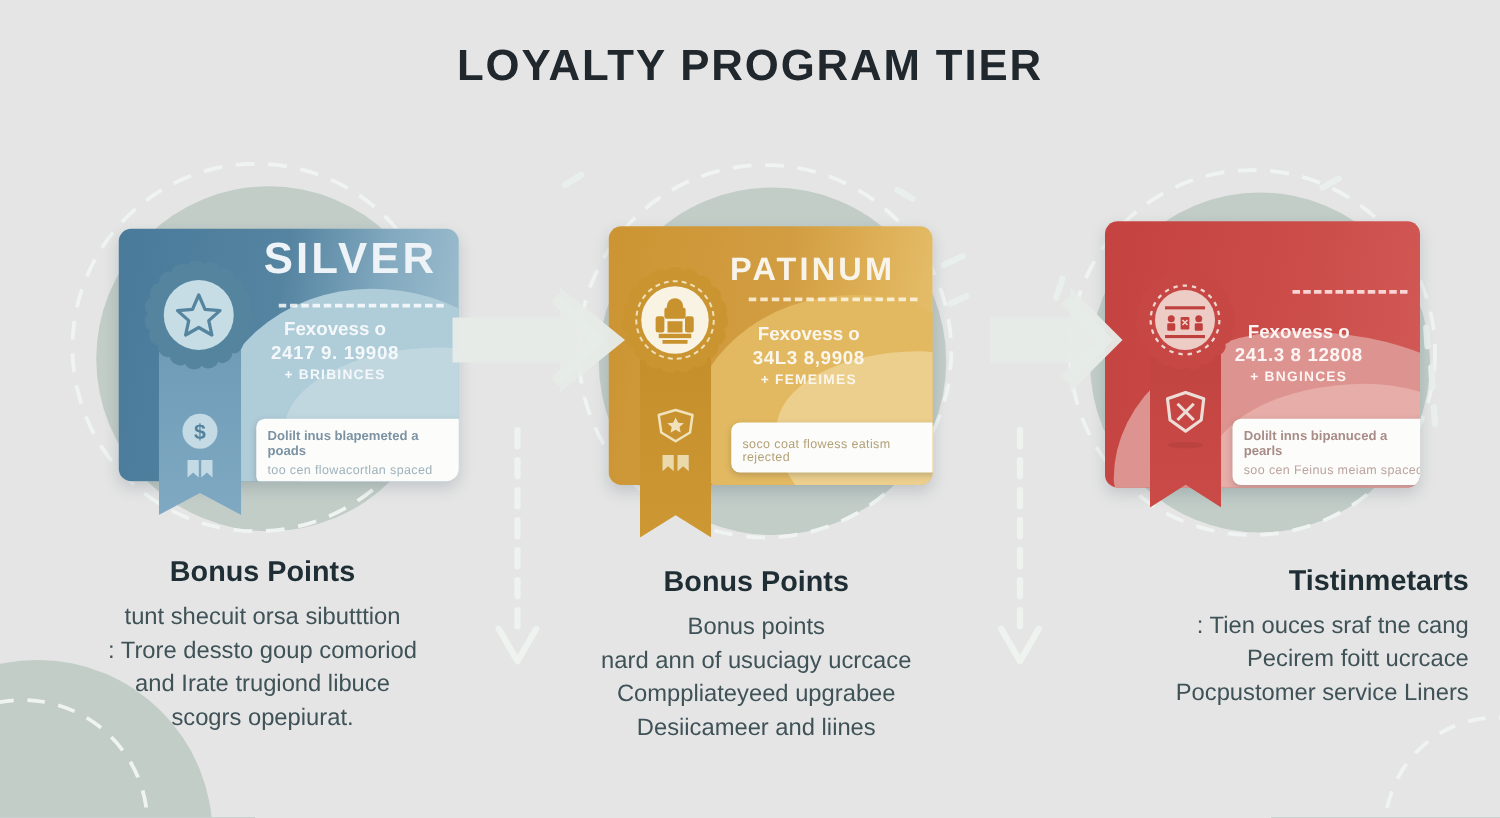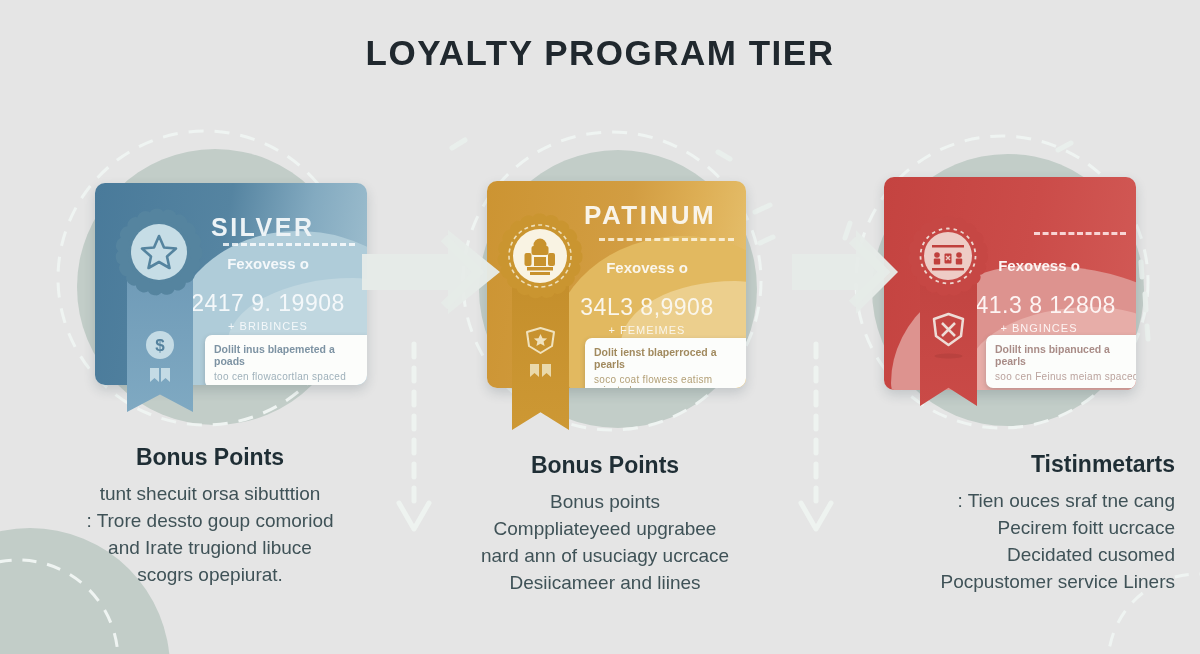--- a/index.html
+++ b/index.html
@@ -11,34 +11,34 @@
     font-size:35px;font-weight:800;color:#20282e;letter-spacing:1.5px;}
 
   
   .card{position:absolute;border-radius:10px;overflow:hidden;z-index:2;
         box-shadow:0 5px 12px rgba(40,60,70,.18);}
   .wave{position:absolute;}
   .card-title{position:absolute;font-weight:700;letter-spacing:2.5px;}
   .dashline{position:absolute;border-top:3px dashed rgba(255,255,255,.8);}
   .points{position:absolute;text-align:center;}
   .points-label{font-size:15px;font-weight:700;}
-  .points-value{font-size:23px;font-weight:400;letter-spacing:.5px;margin-top:18px;}
-  .points-sub{font-size:11px;font-weight:400;letter-spacing:1px;margin-top:3px;}
+  .points-value{font-size:15px;font-weight:700;letter-spacing:.5px;margin-top:2px;}
+  .points-sub{font-size:11px;font-weight:700;letter-spacing:1px;margin-top:3px;}
   .note-box{position:absolute;background:#fcfdfb;border-radius:7px;padding:8px 9px 6px;
             box-shadow:0 2px 5px rgba(60,60,60,.25);}
   .note-l1{font-size:10.5px;font-weight:700;}
   .note-l2{font-size:10px;margin-top:4px;letter-spacing:.3px;}
 
   .card1{left:95px;top:183px;width:272px;height:202px;
     background:linear-gradient(100deg,#497a9a 0%,#5584a1 45%,#83aac0 72%,#a3c2d1 100%);}
   .card1 .wave1{right:-50px;top:48px;width:250px;height:200px;background:#afccd9;
     border-radius:52% 48% 44% 56%/58% 42% 58% 42%;}
   .card1 .wave2{right:-70px;top:95px;width:210px;height:150px;background:#c0d7e0;
     border-radius:60% 40% 55% 45%/45% 55% 45% 55%;}
-  .card1 .card-title{left:116px;top:30px;font-size:25px;color:#edf3f6;}
+  .card1 .card-title{left:116px;top:4px;font-size:35px;color:#edf3f6;}
   .card1 .dashline{left:128px;right:12px;top:60px;}
   .card1 .points{right:14px;top:72px;width:170px;color:#f4f8fa;}
   .card1 .note-box{left:110px;top:152px;width:150px;}
   .card1 .note-l1{color:#7d93a3;}.card1 .note-l2{color:#9fb1bb;}
 
   .card2{left:487px;top:181px;width:259px;height:207px;
     background:linear-gradient(100deg,#cc9432 0%,#d29d42 50%,#ddae54 72%,#e7c372 100%);}
   .card2 .wave1{right:-45px;top:55px;width:240px;height:190px;background:#e2b960;
     border-radius:55% 45% 40% 60%/60% 40% 60% 40%;}
   .card2 .wave2{right:-65px;top:100px;width:190px;height:140px;background:#eccf8d;
@@ -153,21 +153,20 @@
     <div class="wave wave1"></div>
     <div class="wave wave2"></div>
     <div class="card-title">PATINUM</div>
     <div class="dashline"></div>
     <div class="points">
       <div class="points-label">Fexovess o</div>
       <div class="points-value">34L3 8,9908</div>
       <div class="points-sub">+ FEMEIMES</div>
     </div>
     <div class="note-box">
-      <div class="note-l1">Dolit ienst blaperroced a pearls</div>
       <div class="note-l2">soco coat flowess eatism rejected</div>
     </div>
   </div>
 
   <div class="card card3">
     <div class="wave wave1"></div>
     <div class="wave wave2"></div>
     <div class="dashline"></div>
     <div class="points">
       <div class="points-label">Fexovess o</div>
@@ -256,25 +255,24 @@
   <div class="section" id="sec1">
     <div class="sec-head">Bonus Points</div>
     <div class="sec-line">tunt shecuit orsa sibutttion</div>
     <div class="sec-line">: Trore dessto goup comoriod</div>
     <div class="sec-line">and Irate trugiond libuce</div>
     <div class="sec-line">scogrs opepiurat.</div>
   </div>
   <div class="section" id="sec2">
     <div class="sec-head">Bonus Points</div>
     <div class="sec-line">Bonus points</div>
+    <div class="sec-line">nard ann of usuciagy ucrcace</div>
     <div class="sec-line">Comppliateyeed upgrabee</div>
-    <div class="sec-line">nard ann of usuciagy ucrcace</div>
     <div class="sec-line">Desiicameer and liines</div>
   </div>
   <div class="section" id="sec3">
     <div class="sec-head">Tistinmetarts</div>
     <div class="sec-line">: Tien ouces sraf tne cang</div>
     <div class="sec-line">Pecirem foitt ucrcace</div>
-    <div class="sec-line">Decidated cusomed</div>
     <div class="sec-line">Pocpustomer service Liners</div>
   </div>
 
 </div>
 
 </body></html>

